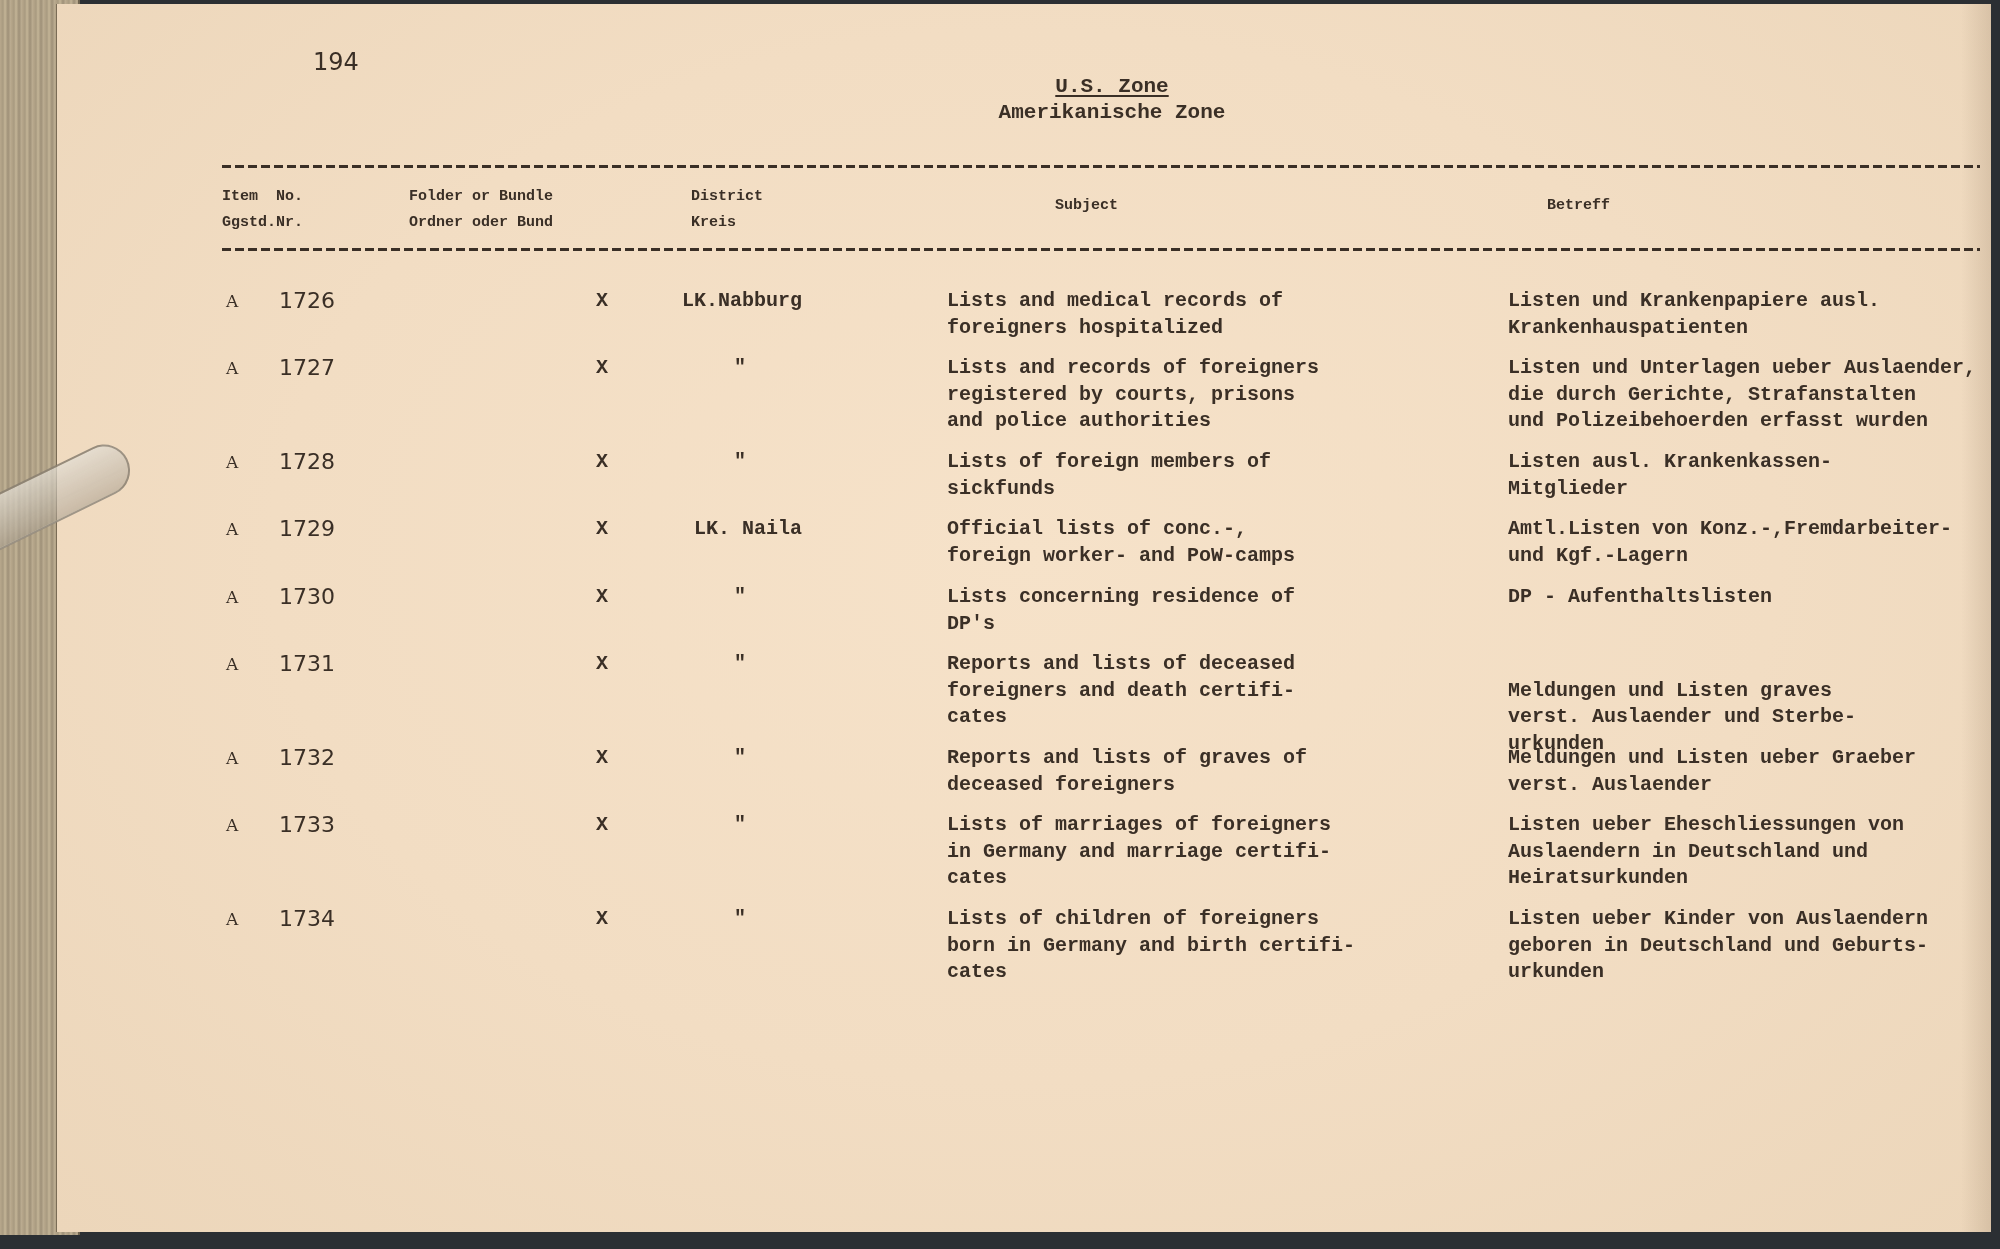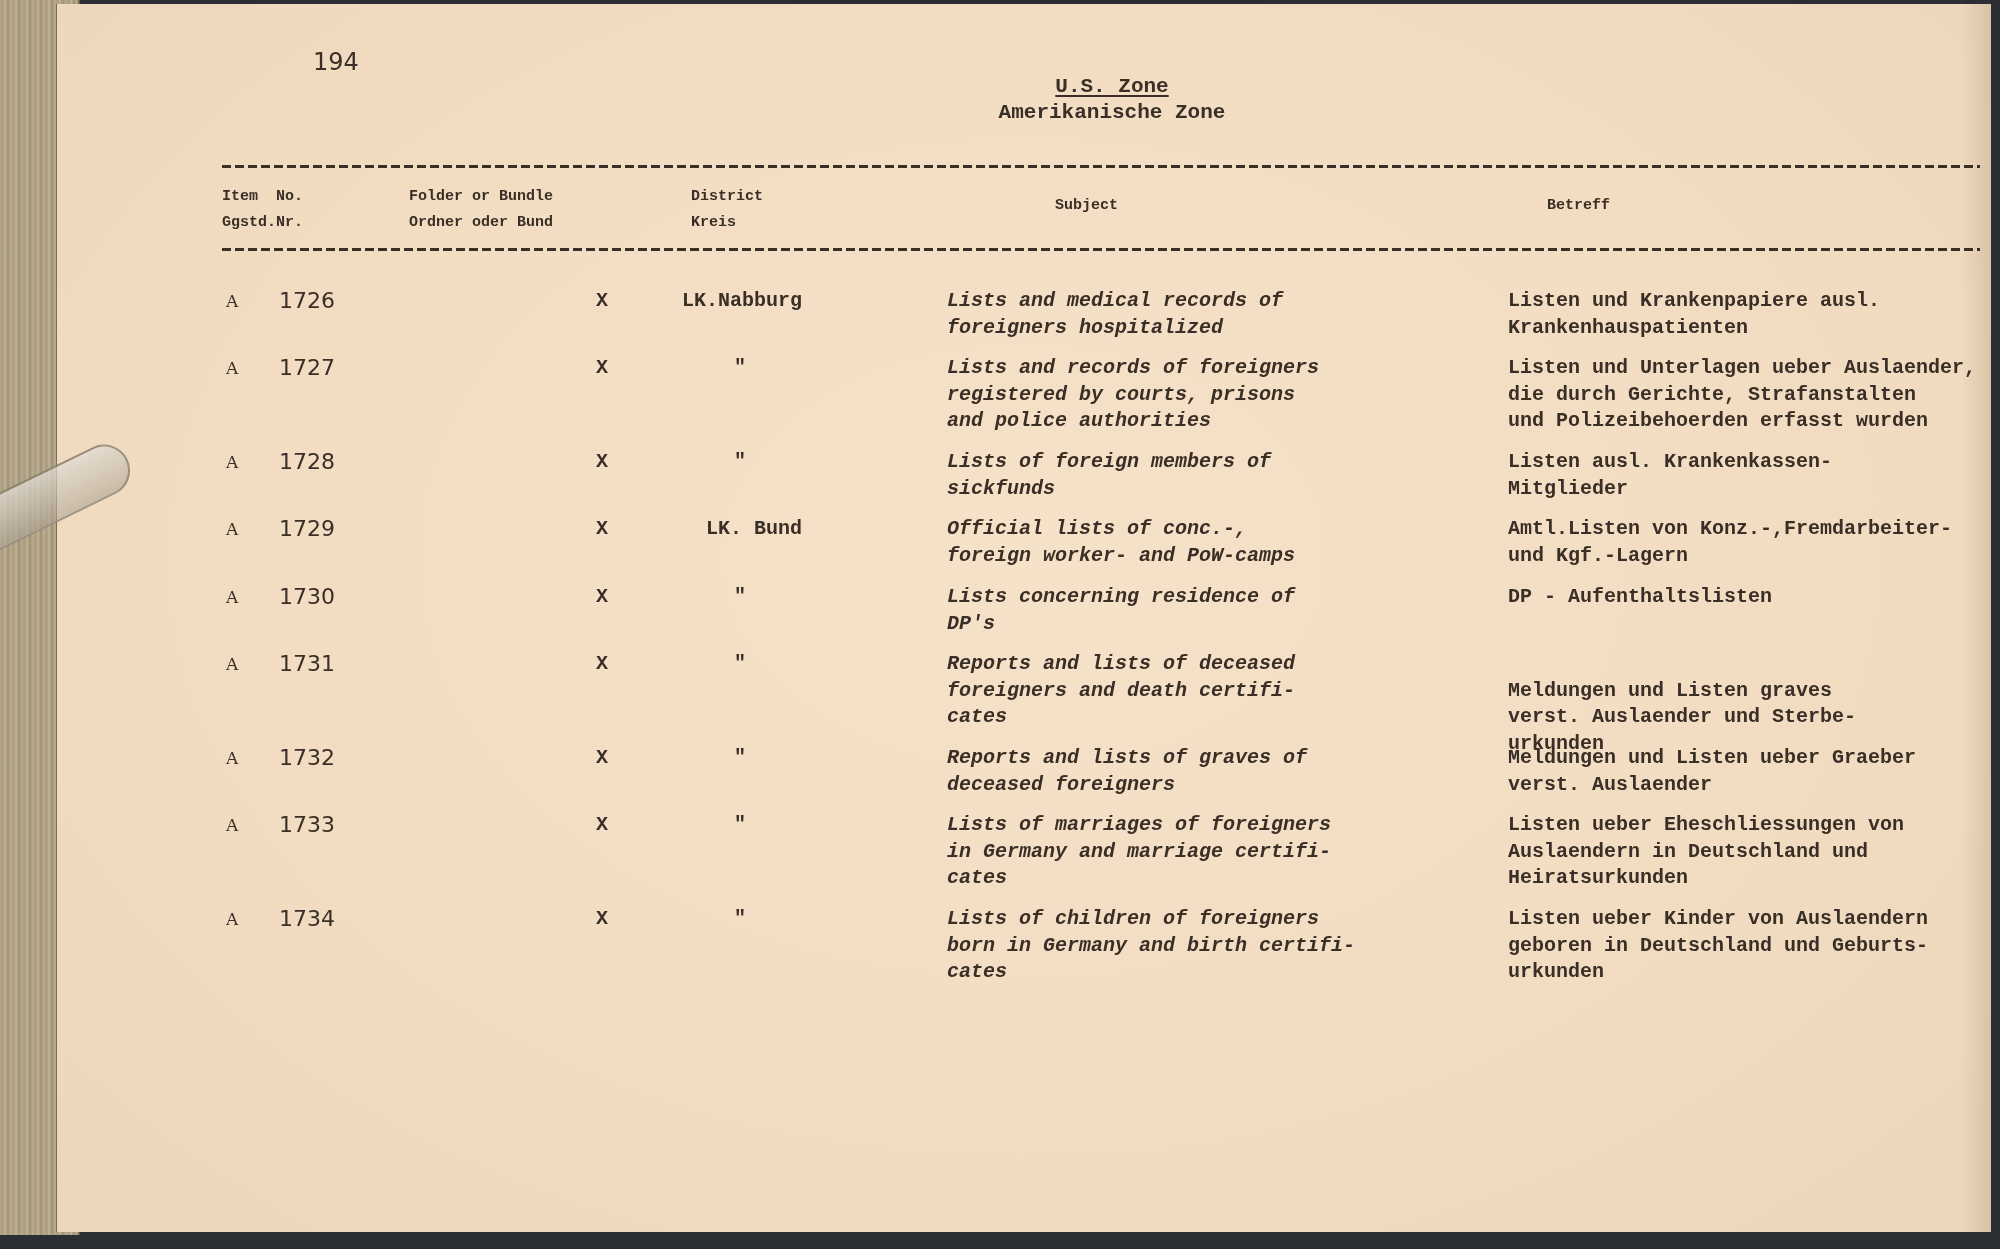--- a/index.html
+++ b/index.html
@@ -39,21 +39,21 @@
       background: repeating-linear-gradient(90deg, #3a2f26 0px, #3a2f26 9px, transparent 9px, transparent 13px);
     }
     .hdr { position: absolute; font-size: 15px; font-weight: bold; line-height: 26px; white-space: pre; }
     .row { position: absolute; left: 0; width: 2000px; }
     .cell { position: absolute; font-size: 20px; font-weight: bold; line-height: 26.5px; white-space: pre; }
     .c-a { left: 226px; font-size: 17px; font-weight: normal; font-family: "DejaVu Serif", serif; }
     .c-no { left: 279px; font-size: 22px; font-weight: normal; font-family: "DejaVu Sans", sans-serif; }
     .c-x { left: 596px; }
     .c-dist { left: 662px; width: 140px; text-align: right; }
     .c-dist.ditto { text-align: center; left: 670px; width: 140px; }
-    .c-subj { left: 947px; font-style: italic; }
+    .c-subj { left: 947px; }
     .c-betr { left: 1508px; }
   </style>
 </head>
 <body>
 
 <div class="page-stack"></div>
 <div class="bookmark"></div>
 
 <div class="page">
   <div class="page-number ink">194</div>
@@ -104,21 +104,21 @@
       <div class="cell ink c-dist ditto">"</div>
       <div class="cell ink c-subj">Lists of foreign members of
 sickfunds</div>
       <div class="cell ink c-betr">Listen ausl. Krankenkassen-
 Mitglieder</div>
     </div>
     <div class="row" style="top: 516px;">
       <div class="cell ink c-a">A</div>
       <div class="cell ink c-no">1729</div>
       <div class="cell ink c-x">X</div>
-      <div class="cell ink c-dist">LK. Bund</div>
+      <div class="cell ink c-dist">LK. Naila</div>
       <div class="cell ink c-subj">Official lists of conc.-,
 foreign worker- and PoW-camps</div>
       <div class="cell ink c-betr">Amtl.Listen von Konz.-,Fremdarbeiter-
 und Kgf.-Lagern</div>
     </div>
     <div class="row" style="top: 584px;">
       <div class="cell ink c-a">A</div>
       <div class="cell ink c-no">1730</div>
       <div class="cell ink c-x">X</div>
       <div class="cell ink c-dist ditto">"</div>

